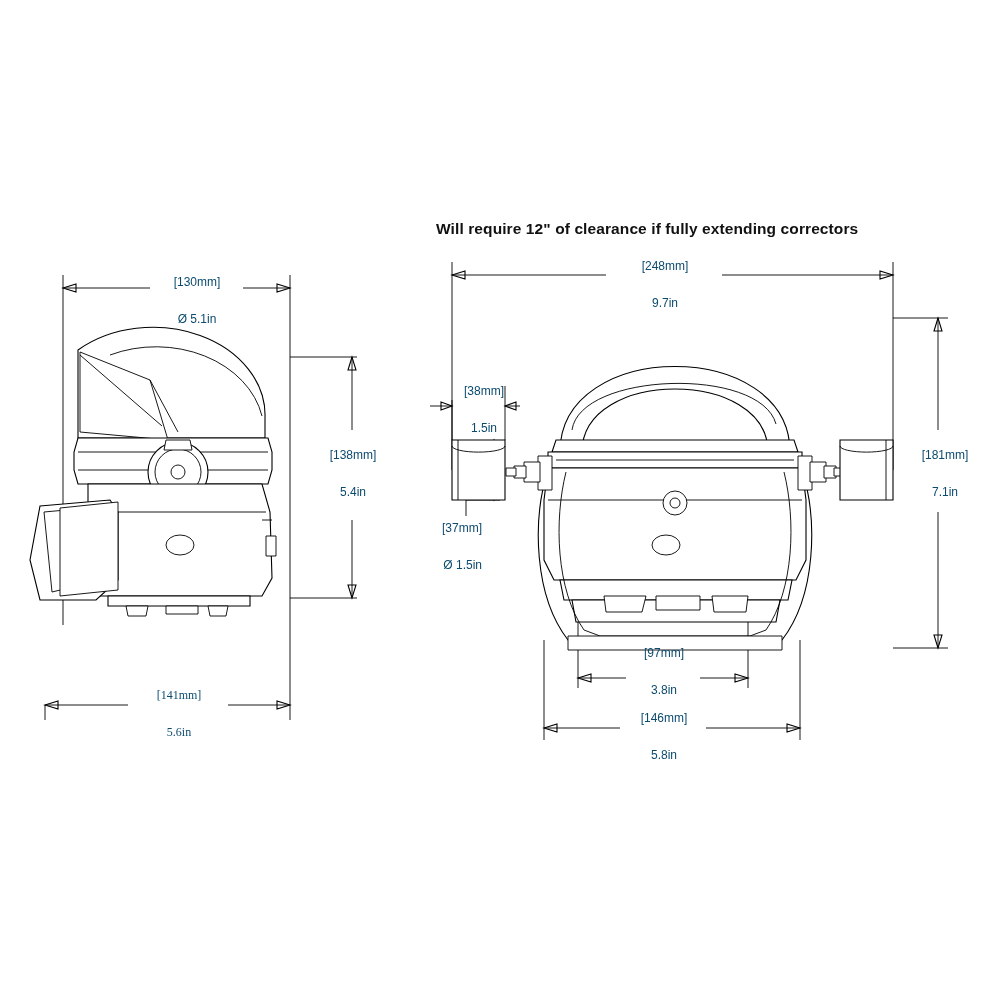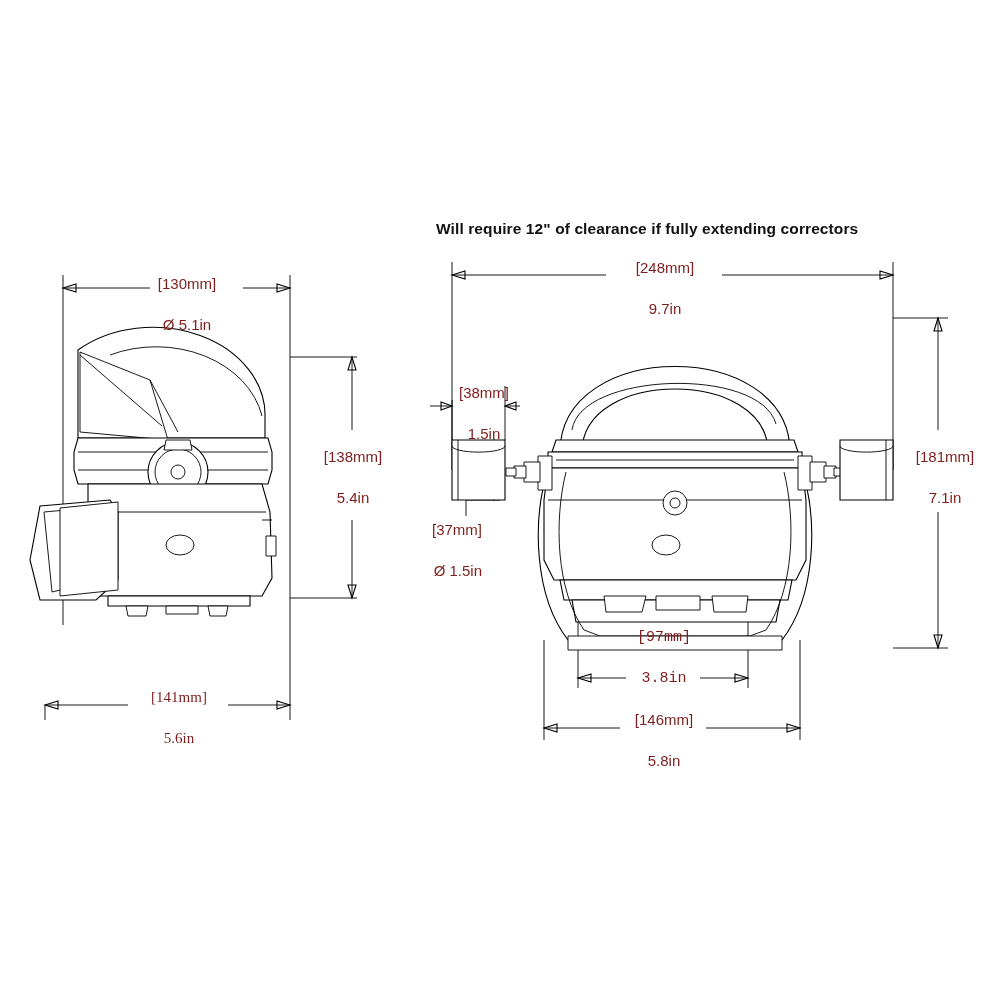--- a/index.html
+++ b/index.html
@@ -18,22 +18,22 @@
   .note {
     position: absolute;
     font-size: 15.5px;
     font-weight: bold;
     color: #111111;
     white-space: nowrap;
     letter-spacing: 0.1px;
   }
   .dim-label {
     position: absolute;
-    font-size: 15px;
-    color: #7f1d1d;
+    font-size: 12px;
+    color: #0c4a6e;
     text-align: center;
     line-height: 1.25;
     white-space: nowrap;
   }
   .dim-label .l1 { display: block; }
   .dim-label .l2 { display: block; margin-top: 22px; }
   svg.canvas {
     position: absolute;
     left: 0;
     top: 0;
@@ -192,21 +192,21 @@
       <path class="fillw2" d="M824,466 L836,466 L836,478 L824,478 Z"></path>
       <path class="fillw2" d="M834,468 L844,468 L844,476 L834,476 Z"></path>
 
       <path class="fillw" d="M840,440 L893,440 L893,500 L840,500 Z"></path>
       <path class="ln-thin" d="M886,440 L886,500"></path>
       <path class="ln-thin" d="M840,446 A26,6 0 0 0 893,446"></path>
 
     </g>
   </svg>
 
-  <div class="dim-label" style="left:141px; top:275px; width:92px;">
+  <div class="dim-label" style="left:151px; top:275px; width:92px;">
     <span class="l1">[130mm]</span>
     <span class="l2">Ø 5.1in</span>
   </div>
 
   <div class="dim-label" style="left:313px; top:448px; width:80px;text-align:center;">
     <span class="l1">[138mm]</span>
     <span class="l2">5.4in</span>
   </div>
 
   <div class="dim-label" style="left:131px; top:688px; width:96px;font-family:Liberation Serif, serif;">
@@ -227,21 +227,21 @@
   <div class="dim-label" style="left:398px; top:521px; width:84px; text-align:right;">
     <span class="l1">[37mm]</span>
     <span class="l2">Ø 1.5in</span>
   </div>
 
   <div class="dim-label" style="left:903px; top:448px; width:84px;">
     <span class="l1">[181mm]</span>
     <span class="l2">7.1in</span>
   </div>
 
-  <div class="dim-label" style="left:626px; top:629px; width:76px;font-family:Liberation Mono, monospace;">
+  <div class="dim-label" style="left:626px; top:646px; width:76px;">
     <span class="l1">[97mm]</span>
     <span class="l2">3.8in</span>
   </div>
 
   <div class="dim-label" style="left:620px; top:711px; width:88px;">
     <span class="l1">[146mm]</span>
     <span class="l2">5.8in</span>
   </div>
 
 </div>

